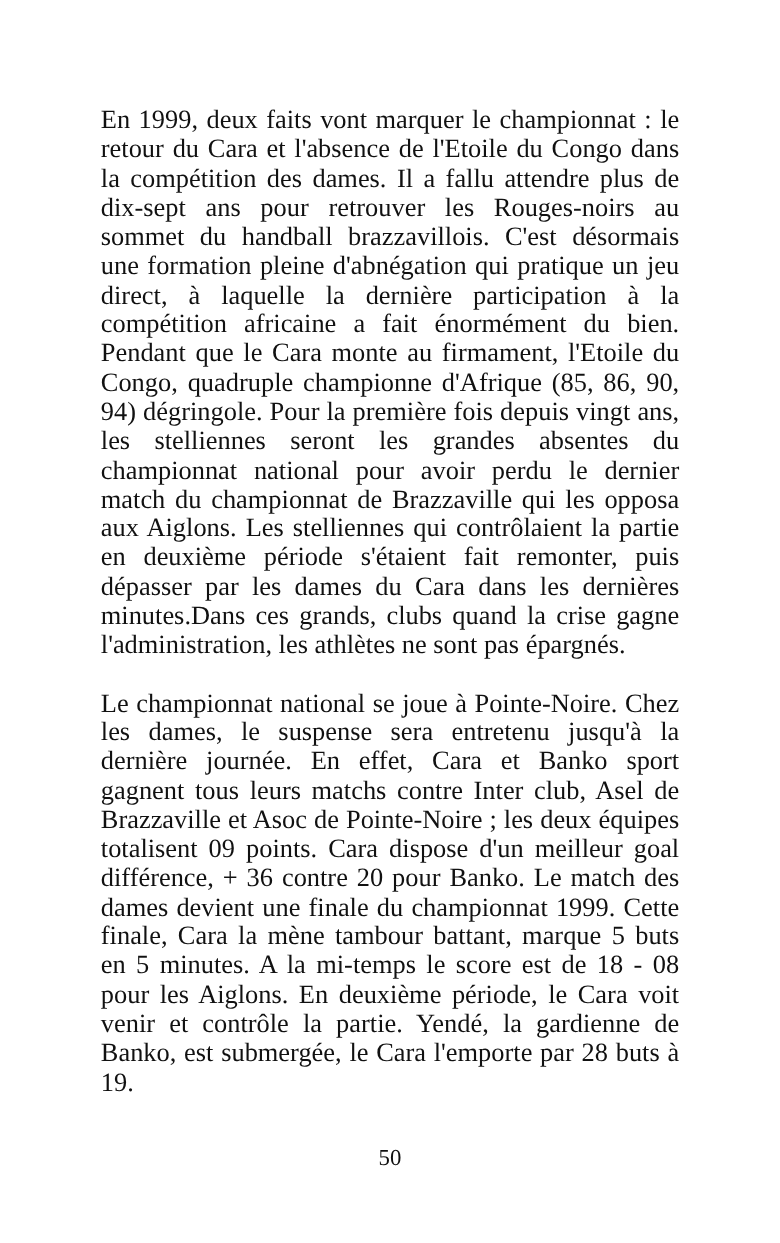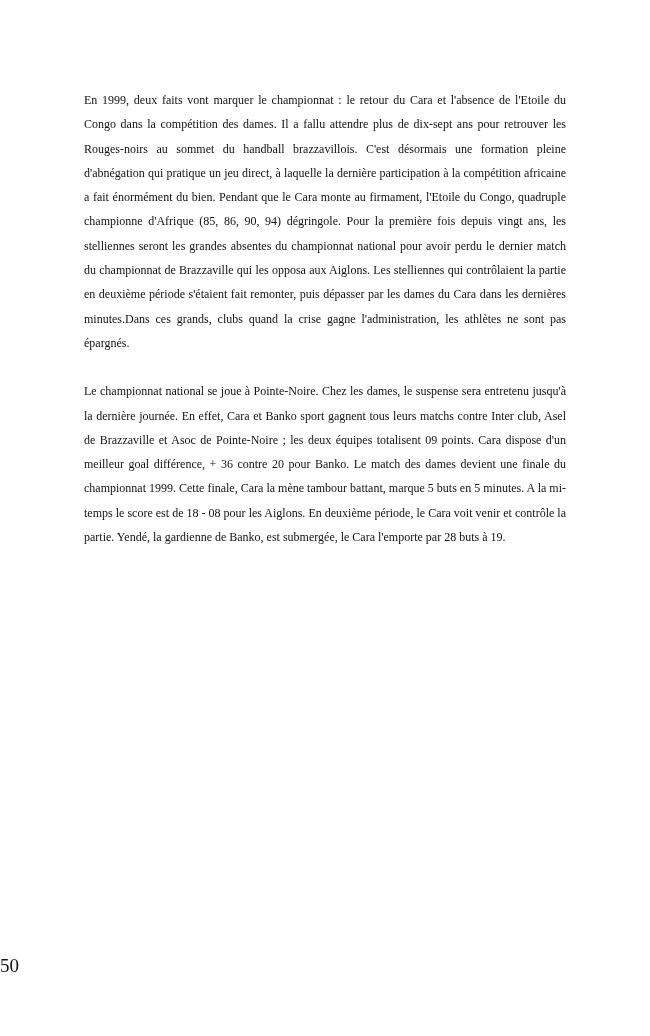--- a/index.html
+++ b/index.html
@@ -14,35 +14,36 @@
     background: #ffffff;
     overflow: hidden;
     font-family: "Liberation Serif", serif;
     color: #111111;
   }
   .text-block {
     position: absolute;
     left: 84px;
     top: 88px;
     width: 482px;
-    font-size: 12px;
+    font-size: 22px;
     line-height: 24.3px;
     text-align: justify;
   }
   .para {
     margin: 0 0 24px 0;
   }
   .para:last-child {
     margin-bottom: 16px;
   }
   .page-number {
     position: absolute;
     top: 954px;
     left: 0;
     width: 100%;
+    text-align: center;
     font-size: 19px;
     line-height: 24px;
   }
 </style>
 </head>
 <body>
 
 <div class="page">
   <div class="text-block">
     <p class="para">En 1999, deux faits vont marquer le championnat : le retour du Cara et l'absence de l'Etoile du Congo dans la compétition des dames. Il a fallu attendre plus de dix-sept ans pour retrouver les Rouges-noirs au sommet du handball brazzavillois. C'est désormais une formation pleine d'abnégation qui pratique un jeu direct, à laquelle la dernière participation à la compétition africaine a fait énormément du bien. Pendant que le Cara monte au firmament, l'Etoile du Congo, quadruple championne d'Afrique (85, 86, 90, 94) dégringole. Pour la première fois depuis vingt ans, les stelliennes seront les grandes absentes du championnat national pour avoir perdu le dernier match du championnat de Brazzaville qui les opposa aux Aiglons. Les stelliennes qui contrôlaient la partie en deuxième période s'étaient fait remonter, puis dépasser par les dames du Cara dans les dernières minutes.Dans ces grands, clubs quand la crise gagne l'administration, les athlètes ne sont pas épargnés.</p>

